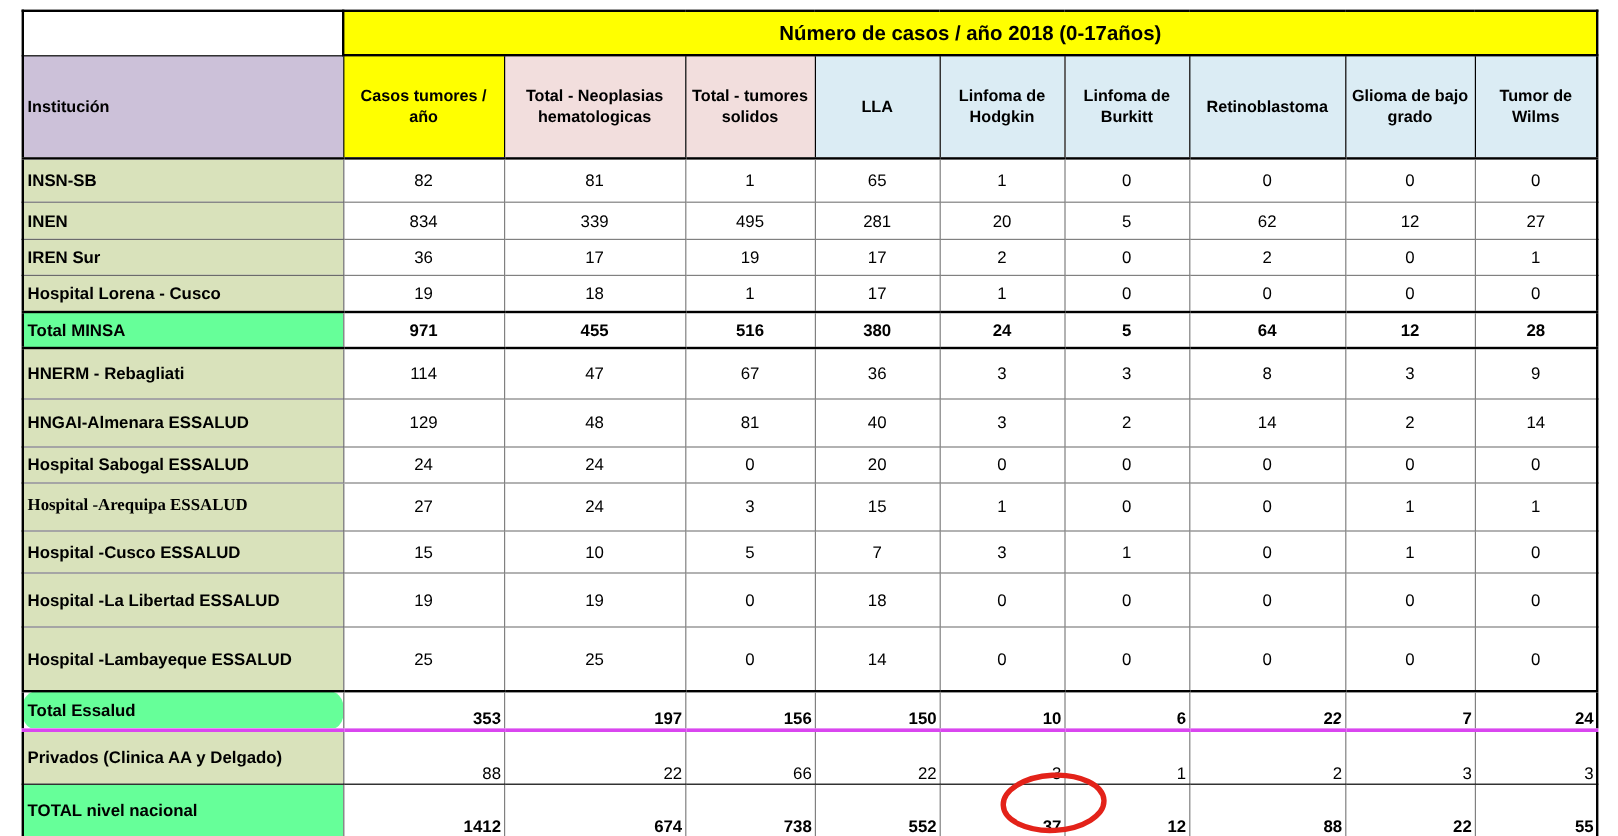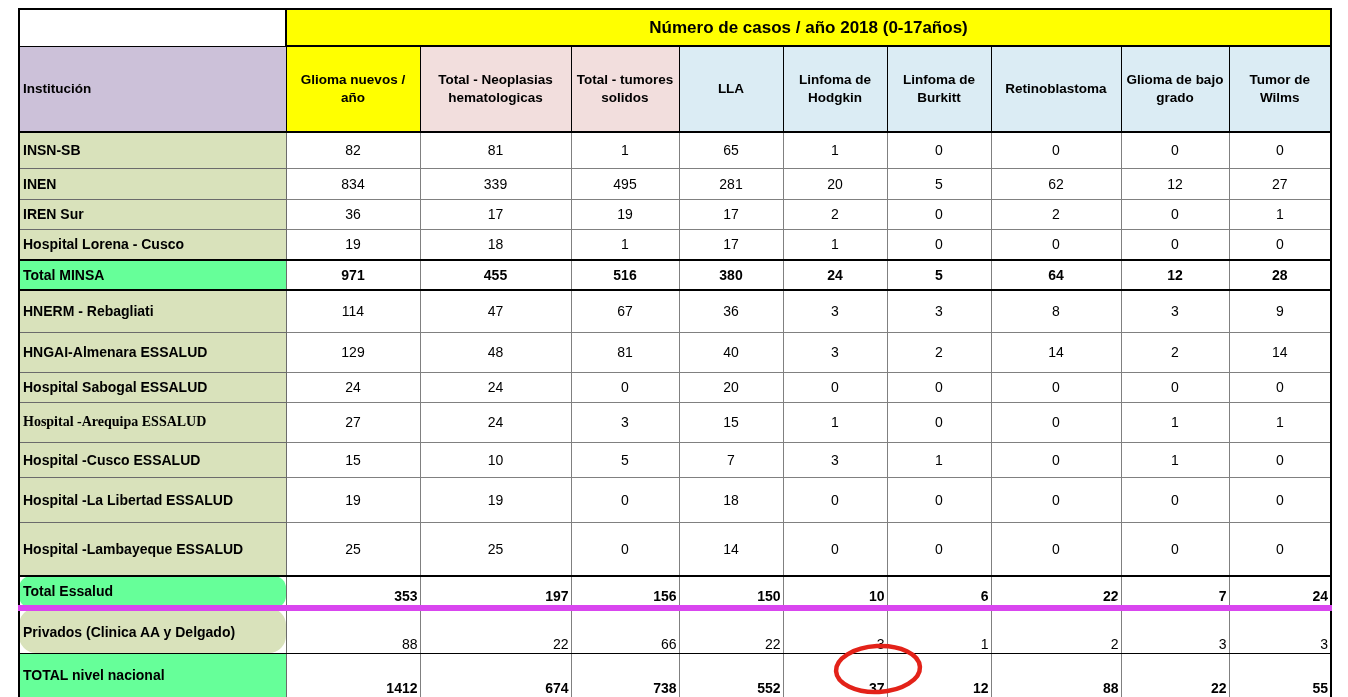--- a/index.html
+++ b/index.html
@@ -31,21 +31,21 @@
   }
   td.label{
     border:1.5px solid #6b6b6b;font-size:14px;font-weight:bold;text-align:left;
     vertical-align:middle;padding:1px 2px 1px 3px;
   }
   tr.total-center td, tr.total-right td{font-weight:bold;}
   tr.total-right td.val, tr.data-right td.val{
     text-align:right;vertical-align:bottom;padding:0 2px 1px 16px;
   }
   tr.total-center td{border-top:2px solid #000;border-bottom:2px solid #000;}
-  tr.total-right.first-total td{border-top:2px solid #000;border-bottom:6px solid #d946ef;border-radius:12px;}
+  tr.total-right.first-total td{border-top:2px solid #000;border-bottom:3px solid #d946ef;border-radius:12px;}
   tr.data-right td{border-bottom:1px solid #000;}
   tr.total-right.last-total td{border-bottom:2px solid #000;}
   td.dotted-bottom{border-bottom:1.5px dotted #8a8a8a;}
   
   .circle-annotation{position:absolute;left:832px;top:642px;pointer-events:none;}
 </style>
 </head>
 <body>
 
 <div class="table-wrap">
@@ -62,21 +62,21 @@
         <col style="width: 108px;">
         <col style="width: 102px;">
       </colgroup>
     <thead>
       <tr style="height:37px;">
         <td class="banner-spacer"></td>
         <td class="banner" colspan="9" style="background: rgb(255, 255, 0);">Número de casos / año 2018  (0-17años)</td>
       </tr>
       <tr id="header-row" style="height:86px;">
           <th class="col-header first" style="background: rgb(204, 193, 217);">Institución</th>
-          <th class="col-header" style="background: rgb(255, 255, 0);">Glioma nuevos / año</th>
+          <th class="col-header" style="background: rgb(255, 255, 0);">Casos tumores / año</th>
           <th class="col-header" style="background: rgb(242, 222, 221);">Total - Neoplasias hematologicas</th>
           <th class="col-header" style="background: rgb(242, 222, 221);">Total - tumores solidos</th>
           <th class="col-header" style="background: rgb(219, 236, 244);">LLA</th>
           <th class="col-header" style="background: rgb(219, 236, 244); margin-left: 36px;">Linfoma de Hodgkin</th>
           <th class="col-header" style="background: rgb(219, 236, 244);">Linfoma de Burkitt</th>
           <th class="col-header" style="background: rgb(219, 236, 244);">Retinoblastoma</th>
           <th class="col-header" style="background: rgb(219, 236, 244);">Glioma de bajo grado</th>
           <th class="col-header" style="background: rgb(219, 236, 244);">Tumor de Wilms</th>
         </tr>
     </thead>
@@ -231,21 +231,21 @@
           <td class="val">197</td>
           <td class="val">156</td>
           <td class="val">150</td>
           <td class="val">10</td>
           <td class="val">6</td>
           <td class="val">22</td>
           <td class="val">7</td>
           <td class="val">24</td>
         </tr>
         <tr class="data-right" style="height: 45px;">
-          <td class="label" style="background: rgb(217, 226, 187); border-radius: 17px;">Privados (Clinica AA y Delgado)</td>
+          <td class="label" style="background: rgb(217, 226, 187);">Privados (Clinica AA y Delgado)</td>
           <td class="val">88</td>
           <td class="val">22</td>
           <td class="val">66</td>
           <td class="val">22</td>
           <td class="val">3</td>
           <td class="val">1</td>
           <td class="val">2</td>
           <td class="val">3</td>
           <td class="val">3</td>
         </tr>

